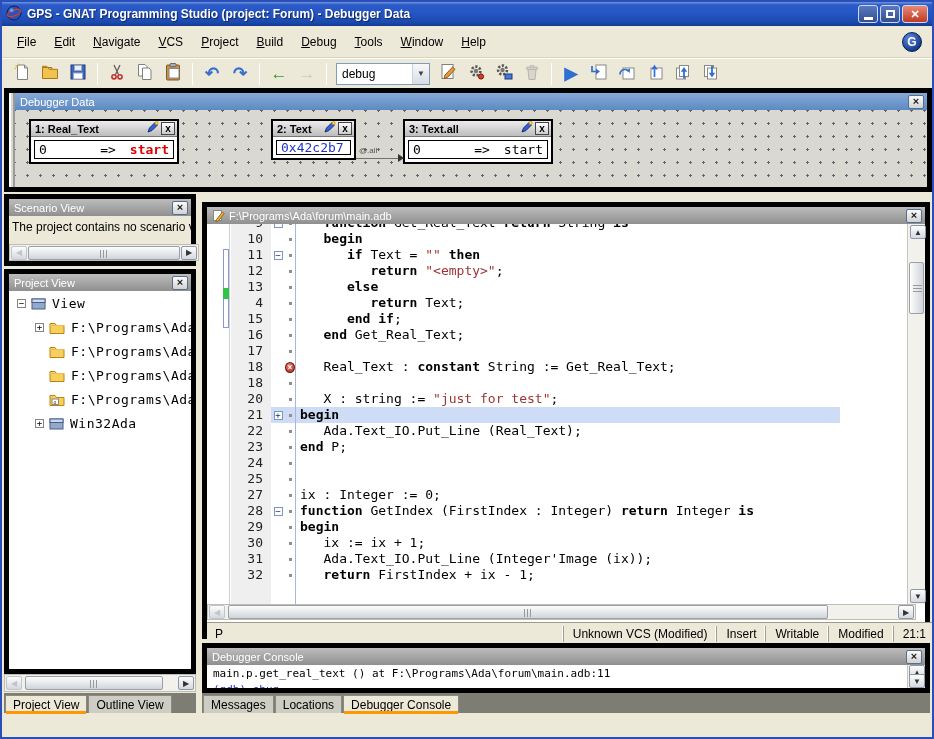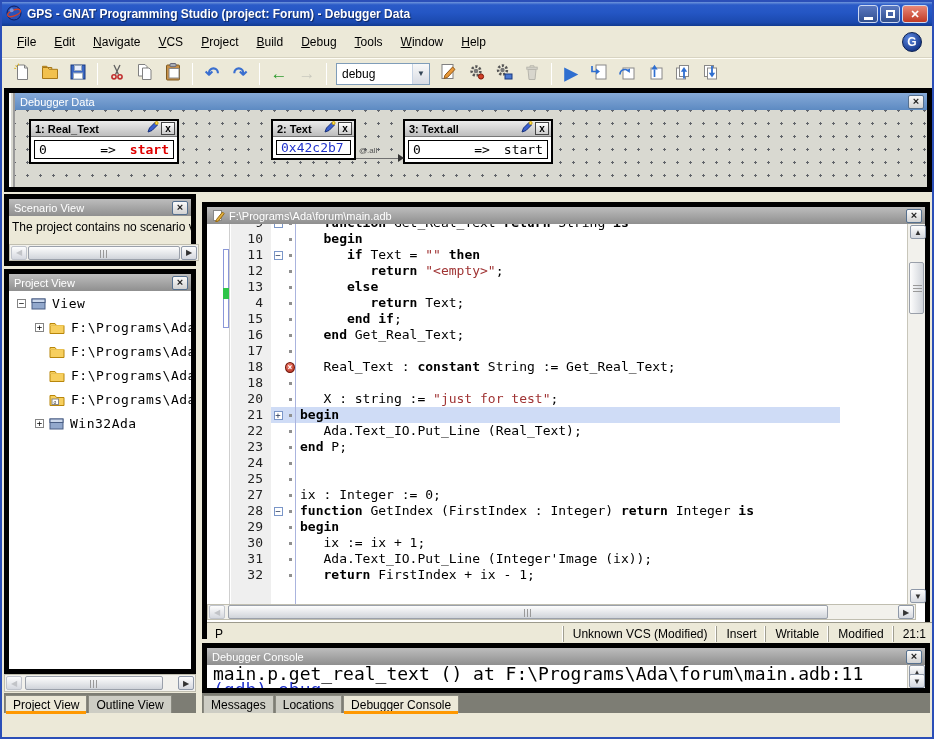--- a/index.html
+++ b/index.html
@@ -144,21 +144,21 @@
   #eh-sp{flex:1;}
   
   #estatus{position:absolute;left:0;top:415px;width:728px;height:22px;background:#ece9d8;
     border-top:1px solid #9c9a8c;display:flex;align-items:center;font-size:12px;}
   #estatus .ctx{padding:0 8px;flex:1;}
   .scell{padding:0 9px;border-left:1px solid #a09e90;box-shadow:-1px 0 0 #fff;height:16px;
     display:flex;align-items:center;white-space:nowrap;}
   
   #console{left:200px;top:641px;width:728px;height:50px;background:#fff;}
   #cbody{position:absolute;left:0;top:17px;right:18px;bottom:0;background:#fff;padding:1px 6px;overflow:hidden;}
-  .cline{font-family:"DejaVu Sans Mono",monospace;font-size:18px;line-height:16px;white-space:nowrap;}
+  .cline{font-family:"DejaVu Sans Mono",monospace;font-size:11px;line-height:16px;white-space:nowrap;}
   #cscroll{position:absolute;right:0;top:17px;width:18px;bottom:0;background:#f2f1ec;border-left:1px solid #c8c6ba;}
   #cscroll .sb-btn{position:absolute;left:0;width:16px;}
   #cs-up{top:0;}
   #cs-down{bottom:0;}
 </style>
 </head>
 <body>
 
 <div id="win">
 

